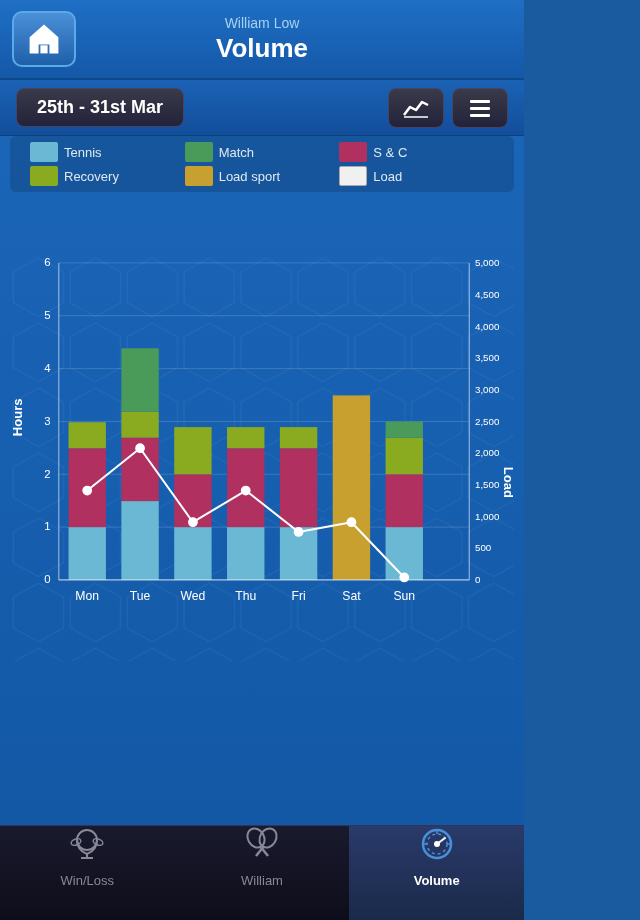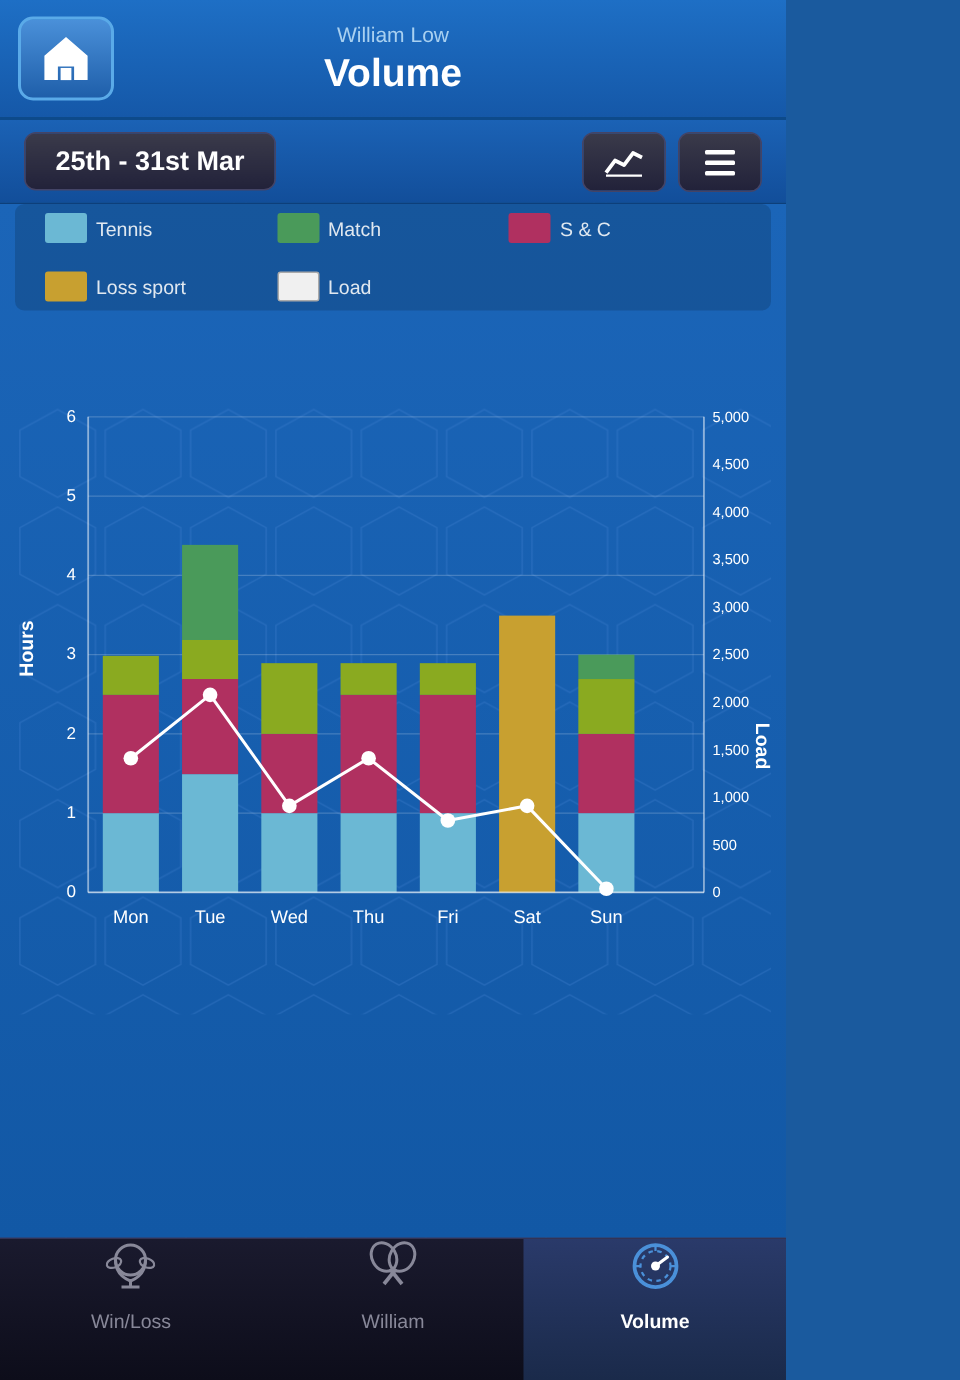--- a/index.html
+++ b/index.html
@@ -95,21 +95,21 @@
       justify-content: center;
       cursor: pointer;
       color: white;
       font-size: 20px;
     }
 
     
     .legend {
       display: grid;
       grid-template-columns: 1fr 1fr 1fr;
-      gap: 19px 0;
+      gap: 4px 0;
       padding: 6px 20px;
       background: rgba(0,0,0,0.15);
       border-radius: 6px;
       margin: 0 10px 6px 10px;
     }
     .legend-item {
       display: flex;
       align-items: center;
       gap: 6px;
       font-size: 13px;
@@ -234,22 +234,26 @@
       </div>
       <div class="legend-item">
         <div class="legend-swatch" style="background:#4a9a5a;"></div>
         <span>Match</span>
       </div>
       <div class="legend-item">
         <div class="legend-swatch" style="background:#b03060;"></div>
         <span>S &amp; C</span>
       </div>
       <div class="legend-item">
+        <div class="legend-swatch" style="background:#8aaa20;"></div>
+        <span>Recovery</span>
+      </div>
+      <div class="legend-item">
         <div class="legend-swatch" style="background:#c8a030;"></div>
-        <span>Loss sport</span>
+        <span>Load sport</span>
       </div>
       <div class="legend-item">
         <div class="legend-swatch" style="background:#f0f0f0;border:1px solid #aaa;"></div>
         <span>Load</span>
       </div>
     </div>
 
     <div class="chart-container">
       <svg viewBox="0 0 620 500" xmlns="http://www.w3.org/2000/svg" style="width:100%;height:100%;">
 

